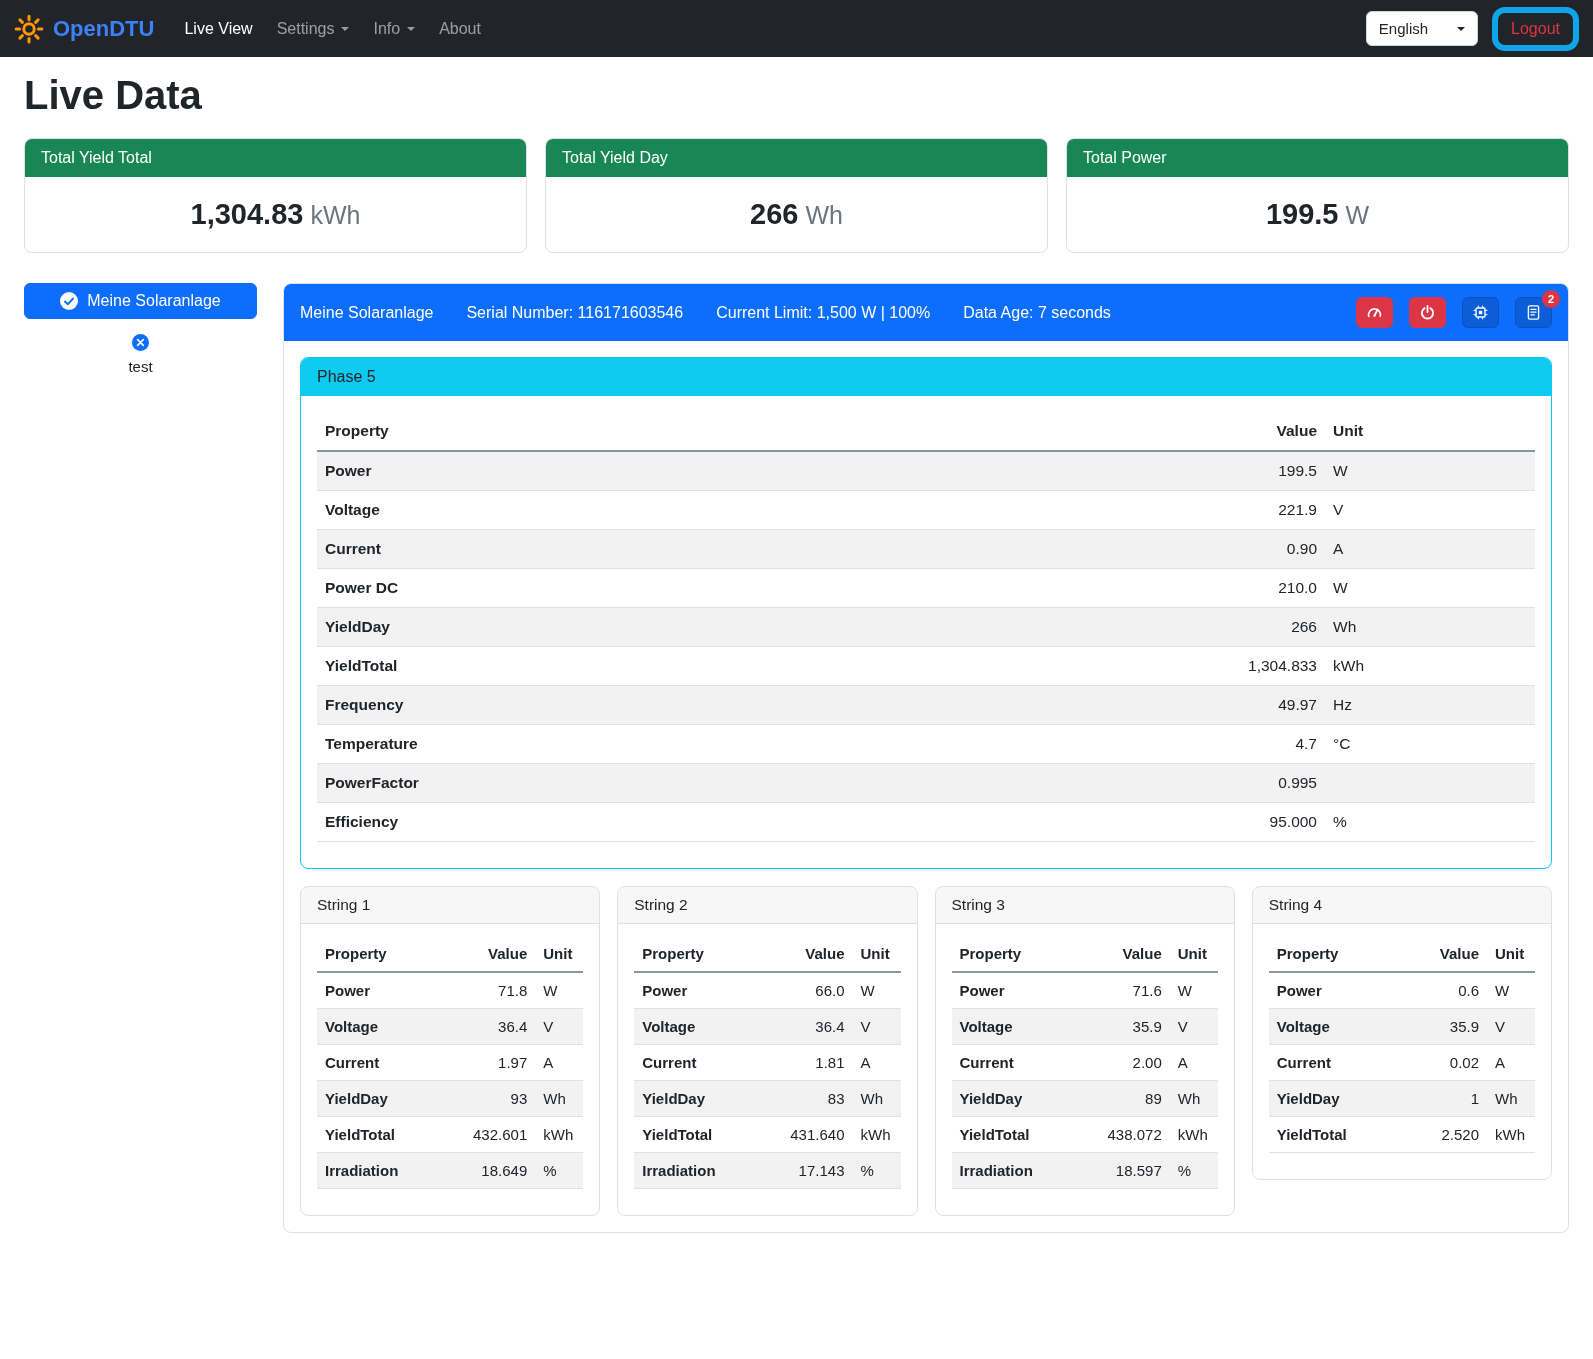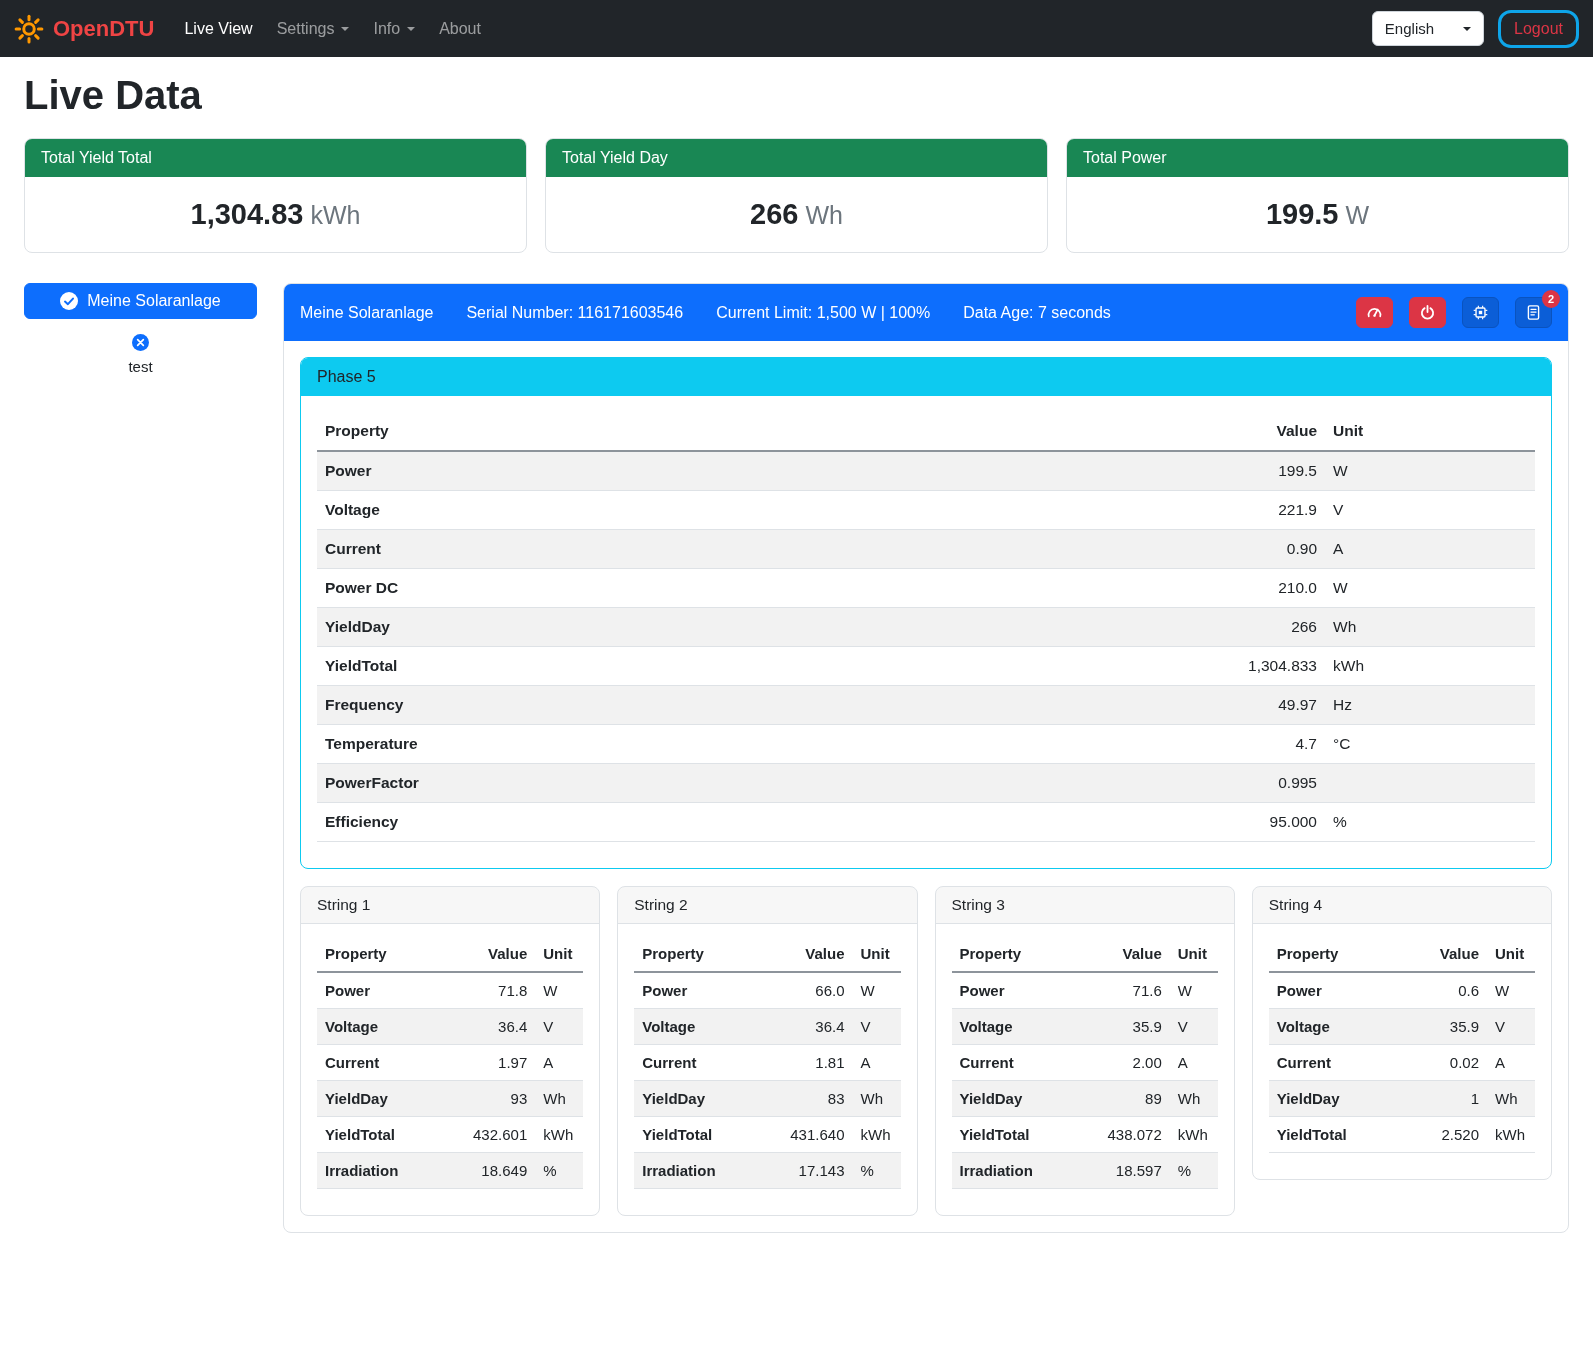--- a/index.html
+++ b/index.html
@@ -7,27 +7,27 @@
     margin: 0;
     width: 1593px;
     background: #fff;
     color: #212529;
     font-family: "Liberation Sans", "DejaVu Sans", sans-serif;
     font-size: 16px;
   }
 
   
   .navbar { background:#212529; height:57px; display:flex; align-items:center; padding:0 14px; }
-  .brand { display:flex; align-items:center; gap:9px; color:#ef4444; font-size:22px; font-weight:700; margin-right:22px; cursor:pointer; }
+  .brand { display:flex; align-items:center; gap:9px; color:#3b82f6; font-size:22px; font-weight:700; margin-right:22px; cursor:pointer; }
   .nav-link { color:rgba(255,255,255,.55); font-size:16px; padding:8px 8px; margin-right:8px; text-decoration:none; display:flex; align-items:center; cursor:pointer; background:none; border:none; font-family:inherit; }
   .nav-link.active { color:#fff; }
   .caret-down { width:0; height:0; border-left:4px solid transparent; border-right:4px solid transparent; border-top:4.5px solid currentColor; margin-left:7px; display:inline-block; }
   .nav-right { margin-left:auto; display:flex; align-items:center; gap:14px; }
   .lang-select { background:#fff; border:1px solid #ced4da; border-radius:6px; padding:8px 12px; font-size:15px; color:#212529; display:flex; align-items:center; gap:22px; cursor:pointer; }
-  .logout-btn { background:transparent; border:3px solid #0ea5e9; color:#dc3545; border-radius:13px; padding:7px 13px; font-size:16px; cursor:pointer; font-family:inherit; }
+  .logout-btn { background:transparent; border:6px solid #0ea5e9; color:#dc3545; border-radius:13px; padding:7px 13px; font-size:16px; cursor:pointer; font-family:inherit; }
 
   
   .page-title { font-size:40px; font-weight:700; margin:16px 24px 20px; }
 
   
   .summary-row { display:grid; grid-template-columns:repeat(3,1fr); gap:18px; margin:14px 24px; }
   .sum-card { border:1px solid #dee2e6; border-radius:8px; background:#fff; overflow:hidden; }
   .sum-head { background:#198754; color:#fff; padding:10px 16px; font-size:16px; }
   .sum-body { padding:21px 16px; text-align:center; }
   .sum-value { font-size:29px; font-weight:700; }

